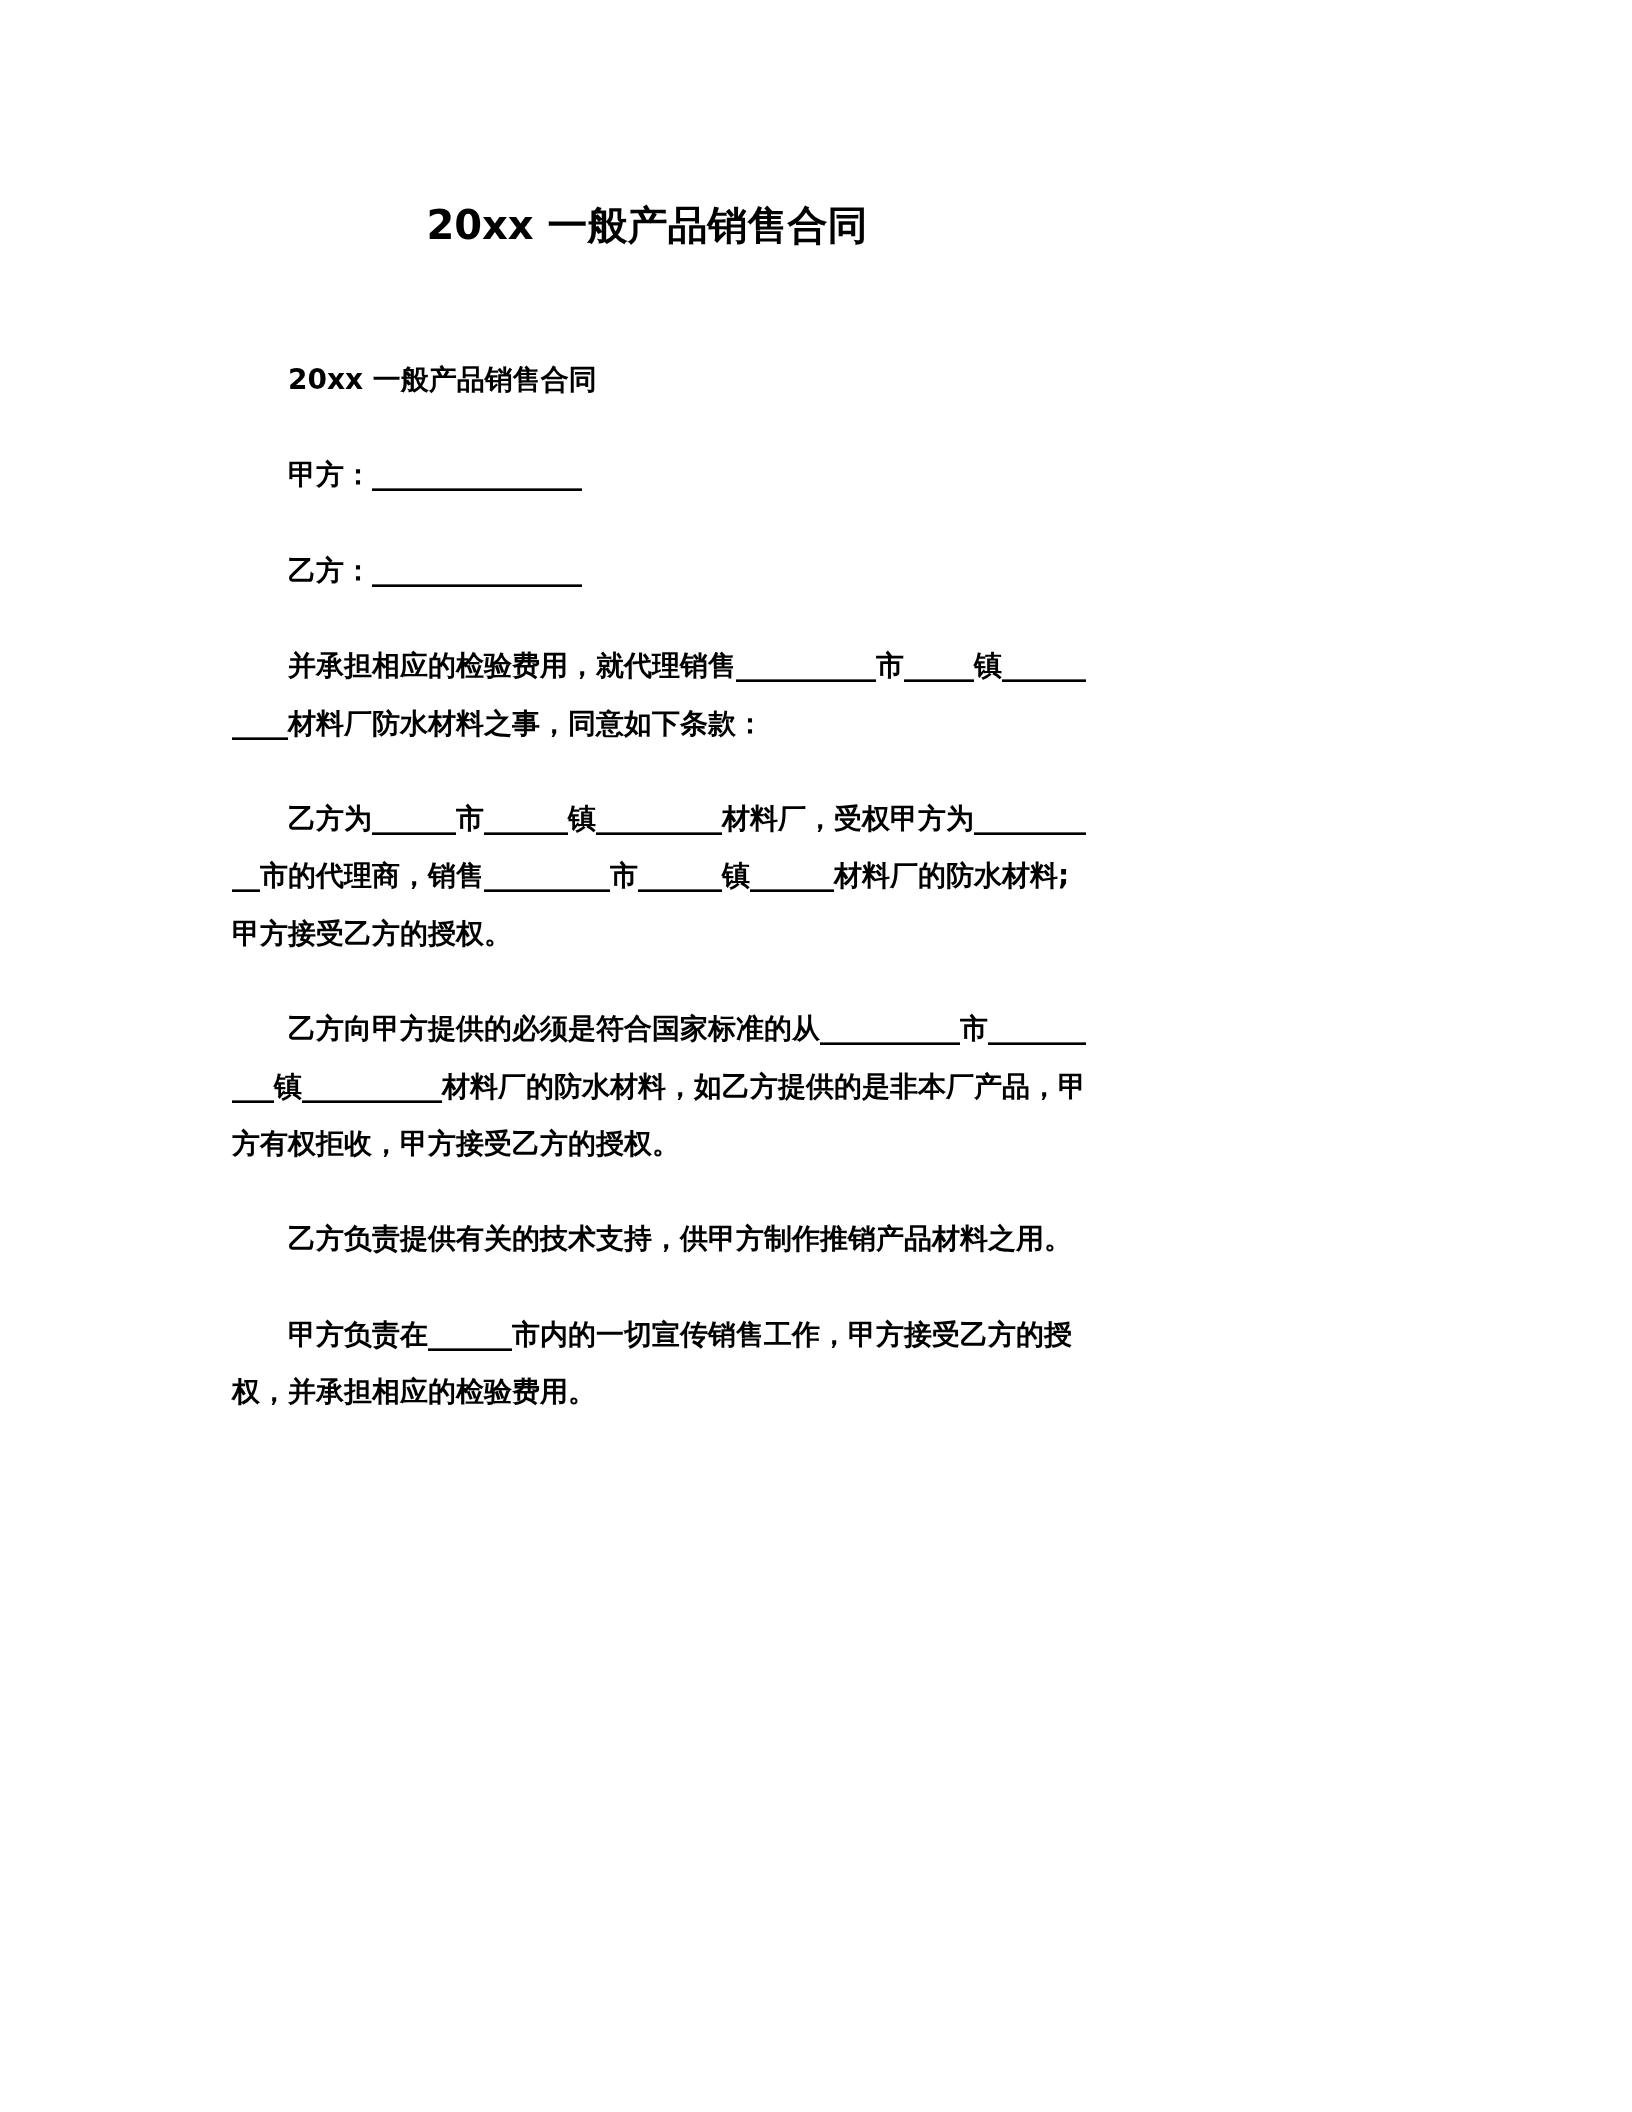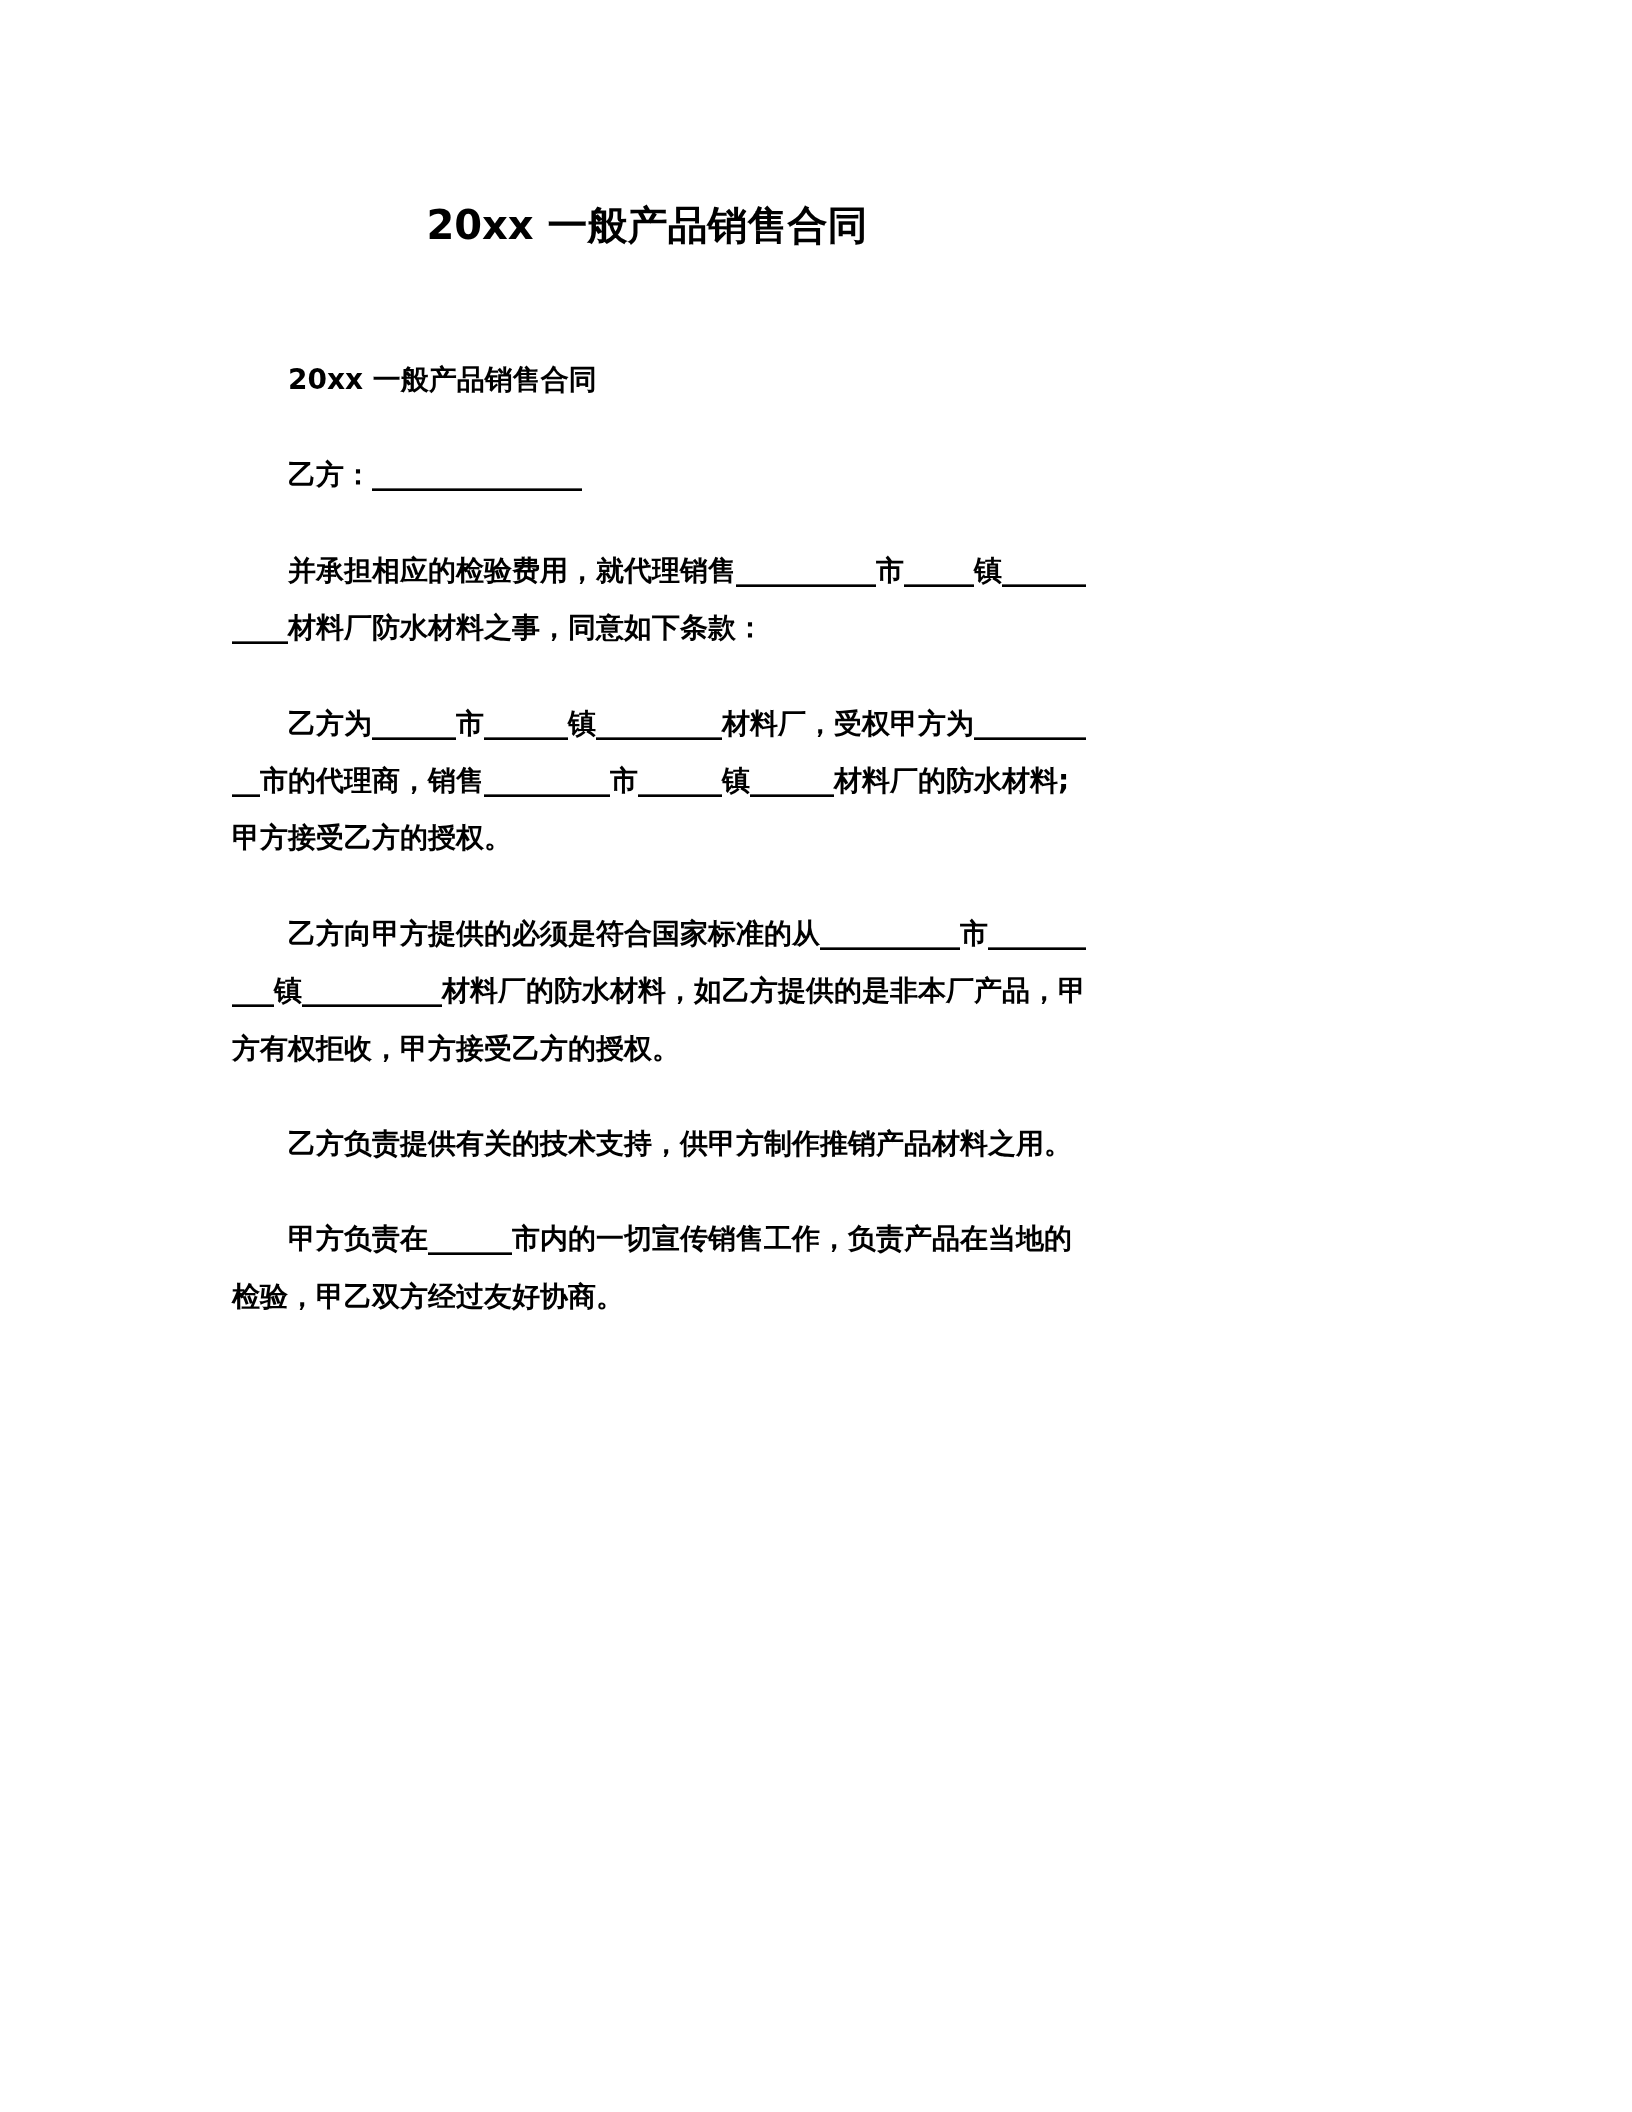--- a/index.html
+++ b/index.html
@@ -34,20 +34,21 @@
     word-break: break-all;
   }
 </style>
 </head>
 <body>
 
 <div class="doc">
   <h1 class="doc-title">20xx 一般产品销售合同</h1>
   <div class="doc-body">
       <p>20xx 一般产品销售合同</p>
+      <p>甲方：_______________</p>
       <p>乙方：_______________</p>
       <p>并承担相应的检验费用，就代理销售__________市_____镇__________材料厂防水材料之事，同意如下条款：</p>
       <p>乙方为______市______镇_________材料厂，受权甲方为__________市的代理商，销售_________市______镇______材料厂的防水材料;甲方接受乙方的授权。</p>
       <p>乙方向甲方提供的必须是符合国家标准的从__________市__________镇__________材料厂的防水材料，如乙方提供的是非本厂产品，甲方有权拒收，甲方接受乙方的授权。</p>
       <p>乙方负责提供有关的技术支持，供甲方制作推销产品材料之用。</p>
-      <p>甲方负责在______市内的一切宣传销售工作，负责产品在当地的检验，甲乙双方经过友好协商。</p>
+      <p>甲方负责在______市内的一切宣传销售工作，甲方接受乙方的授权，并承担相应的检验费用。</p>
     </div>
 </div>
 
 </body></html>

